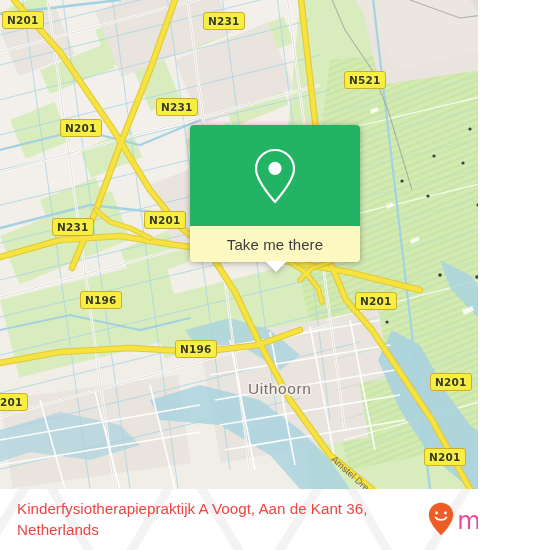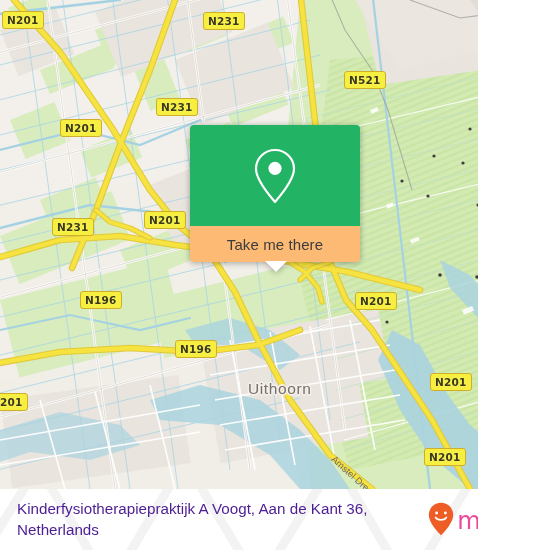--- a/index.html
+++ b/index.html
@@ -76,21 +76,21 @@
     filter:drop-shadow(0 1px 3px rgba(0,0,0,.32));
   }
   #popup-body {
     background:#22b365;
     border-radius:4px 4px 0 0;
     height:101px;
     display:flex; align-items:center; justify-content:center;
   }
   #popup-pin-icon svg { display:block; }
   #popup-action {
-    background:#fdba74;
+    background:#fef9c3;
     border-radius:0 0 4px 4px;
     height:36px;
     display:flex; align-items:center; justify-content:center;
     position:relative;
   }
   #popup-action-label {
     color:#3c3c3c;
     font-family:"Liberation Sans", sans-serif;
     font-size:15px;
     letter-spacing:0.1px;
@@ -111,21 +111,21 @@
   #footer-watermark {
     position:absolute; left:0; top:0; width:550px; height:61px;
     opacity:1; pointer-events:none;
   }
   #footer-inner {
     position:relative; height:100%;
     display:flex; align-items:center;
     padding:0 8px 0 17px;
   }
   #footer-title {
-    color:#4c1d95;
+    color:#ef4444;
     font-family:"Liberation Sans", sans-serif;
     font-size:15.2px;
     line-height:1.32;
     flex:1 1 auto;
     padding-right:4px;
   }
   #moovit-logo {
     flex:0 0 auto;
     display:flex; align-items:center;
     margin-right:6px;

